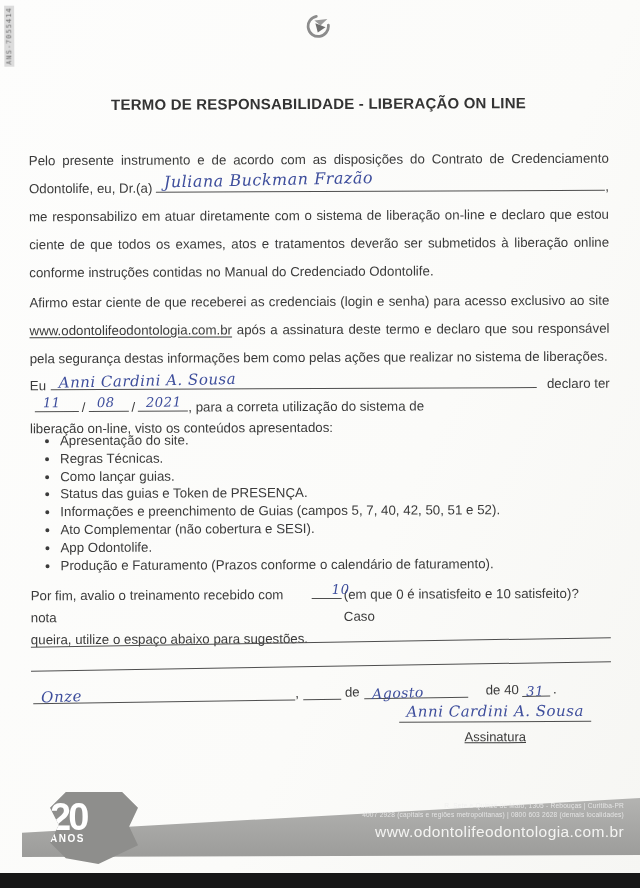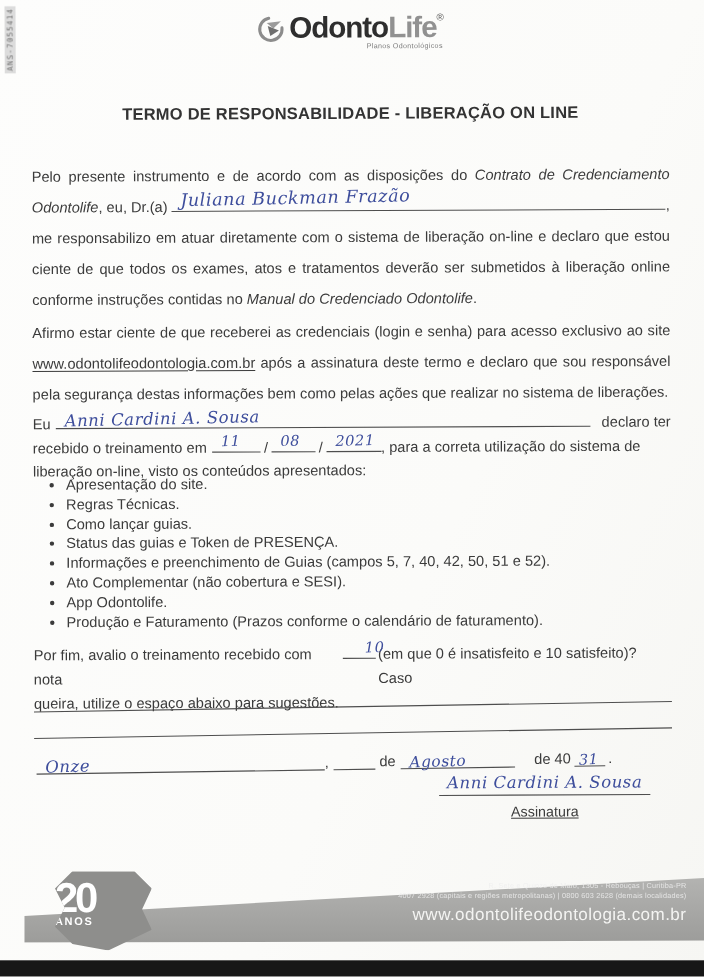--- a/index.html
+++ b/index.html
@@ -28,21 +28,21 @@
 
   .title { position:absolute; top:95px; left:0; width:100%; text-align:center;
            font-size:15px; font-weight:bold; color:#333; letter-spacing:0.2px; }
 
   .para { position:absolute; left:30px; width:580px; font-size:13.3px; }
   .p1 { top:146px; line-height:28px; }
   .p2 { top:288px; line-height:28px; }
   .p3 { top:374px; line-height:21.5px; }
   .p4 { top:584px; line-height:22px; }
   .jline { text-align:justify; text-align-last:justify; }
-  .ital { font-style:italic; }
+  .ital { }
   .flexline { display:flex; align-items:baseline; }
   .blank { position:relative; border-bottom:1.2px solid #4e4e4e; }
   .grow { flex:1 1 auto; }
   .link { text-decoration:underline; text-underline-offset:2px; }
 
   .hw { font-family:"DejaVu Serif",serif; font-style:italic; color:#3e4e9c; letter-spacing:0.5px; }
   .hw-on { position:absolute; bottom:-3px; left:8px; white-space:nowrap; transform:rotate(-1deg); }
 
   .bullets { position:absolute; left:44px; top:431px; width:560px; margin:0; padding-left:16px; font-size:13.3px; }
   .bullets li { line-height:17.8px; }
@@ -83,26 +83,20 @@
     <div class="stamp">ANS-7055414</div>
 
     <div class="logo">
       <span class="logo-icon">
         <svg width="24" height="24" viewBox="0 0 26 26">
           <path d="M11 2.5 A11 11 0 1 0 24 12" fill="none" stroke="#8c8c8c" stroke-width="3" stroke-linecap="round"></path>
           <path d="M9 7 L23 5.5 L15.5 12.5 Z" fill="#9b9b9b"></path>
           <path d="M10 10 L21 14.5 L12.5 20 Z" fill="#6f6f6f"></path>
         </svg>
       </span>
-      <span class="logo-words">
-        <span class="brand-line">
-          <span class="brand-bold">Odonto</span><span class="brand-light">Life</span><span class="registered">®</span>
-        </span>
-        <div class="tagline">Planos Odontológicos</div>
-      </span>
     </div>
 
     <div class="title">TERMO DE RESPONSABILIDADE - LIBERAÇÃO ON LINE</div>
 
     <div class="para p1">
       <div class="jline"><span>Pelo presente instrumento e de acordo com as disposições do </span><span class="ital">Contrato de Credenciamento</span></div>
       <div class="flexline">
         <span class="ital">Odontolife</span>
           <span>, eu, Dr.(a)</span>
         <span class="blank grow" style="margin-left:4px;">
@@ -123,21 +117,20 @@
 
     <div class="para p3">
       <div class="flexline">
         <span>Eu</span>
         <span class="blank grow" style="margin-left:5px; margin-right:10px;">
           <span class="hw hw-on" style="font-size:15px;">Anni Cardini A. Sousa</span>
         </span>
         <span>declaro ter</span>
       </div>
       <div class="flexline">
-        <span>recebido o treinamento em</span>
         <span class="blank" style="width:44px; margin-left:5px;">
             <span class="hw hw-on">11</span>
           </span>
         <span style="margin:0 3px;">/</span>
         <span class="blank" style="width:40px;">
             <span class="hw hw-on">08</span>
           </span>
         <span style="margin:0 3px;">/</span>
         <span class="blank" style="width:50px;">
             <span class="hw hw-on">2021</span>

